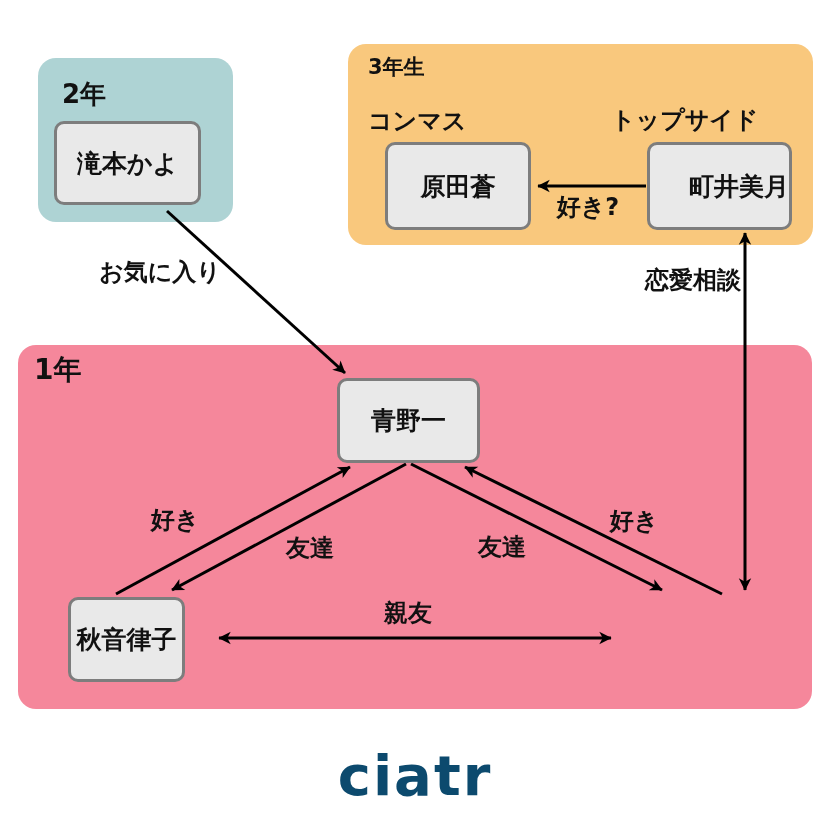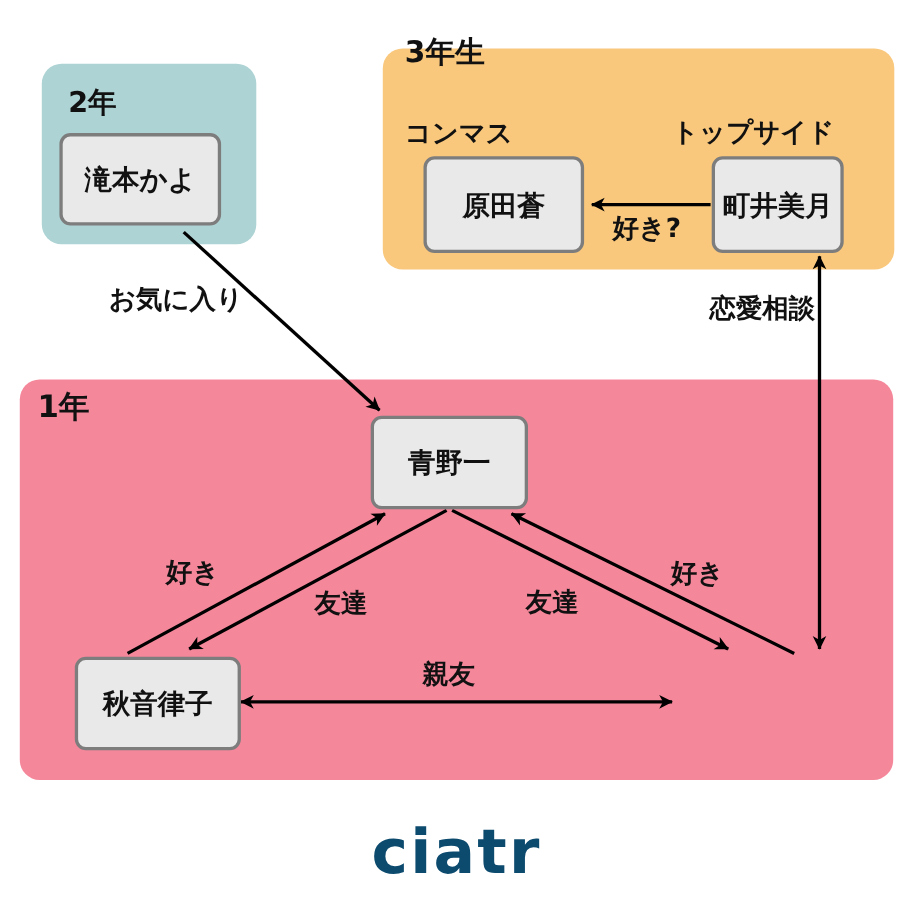--- a/index.html
+++ b/index.html
@@ -50,39 +50,39 @@
     <line x1="116" y1="594" x2="350" y2="467" stroke="#000" stroke-width="3" marker-end="url(#ah)"></line>
     <line x1="406" y1="464" x2="172" y2="590" stroke="#000" stroke-width="3" marker-end="url(#ah)"></line>
     <line x1="411" y1="464" x2="662" y2="590" stroke="#000" stroke-width="3" marker-end="url(#ah)"></line>
     <line x1="722" y1="594" x2="465" y2="467" stroke="#000" stroke-width="3" marker-end="url(#ah)"></line>
     <line x1="219" y1="638" x2="611" y2="638" stroke="#000" stroke-width="3" marker-start="url(#ah)" marker-end="url(#ah)"></line>
   </svg>
 
   <div class="layer z2">
 
     <span class="group-label" style="left:62px;top:81px;font-size:26px;">2年</span>
-    <span class="group-label" style="left:368px;top:34px;font-size:27px;">3年生</span>
+    <span class="group-label" style="left:368px;top:57px;font-size:21px;">3年生</span>
     <span class="group-label" style="left:34px;top:356px;font-size:28px;">1年</span>
 
     <span class="role-label" style="left:368px;top:109px;">コンマス</span>
     <span class="role-label" style="left:611px;top:108px;">トップサイド</span>
 
     <div class="node" style="left:54px;top:121px;width:147px;height:84px;">
       <span>滝本かよ</span>
     </div>
     <div class="node" style="left:385px;top:142px;width:146px;height:88px;">
       <span>原田蒼</span>
     </div>
-    <div class="node" style="left:647px;top:142px;width:120px;height:88px;">
+    <div class="node" style="left:647px;top:142px;width:145px;height:88px;justify-content:flex-end;">
       <span>町井美月</span>
     </div>
     <div class="node" style="left:337px;top:378px;width:143px;height:85px;">
       <span>青野一</span>
     </div>
-    <div class="node" style="left:68px;top:597px;width:151px;height:85px;">
+    <div class="node" style="left:68px;top:597px;width:117px;height:85px;">
       <span>秋音律子</span>
     </div>
 
     <span class="edge-label" style="left:160px;top:272px;">お気に入り</span>
     <span class="edge-label" style="left:588px;top:207px;">好き?</span>
     <span class="edge-label" style="left:693px;top:280px;">恋愛相談</span>
     <span class="edge-label" style="left:175px;top:520px;">好き</span>
     <span class="edge-label" style="left:310px;top:548px;">友達</span>
     <span class="edge-label" style="left:502px;top:547px;">友達</span>
     <span class="edge-label" style="left:634px;top:521px;">好き</span>

